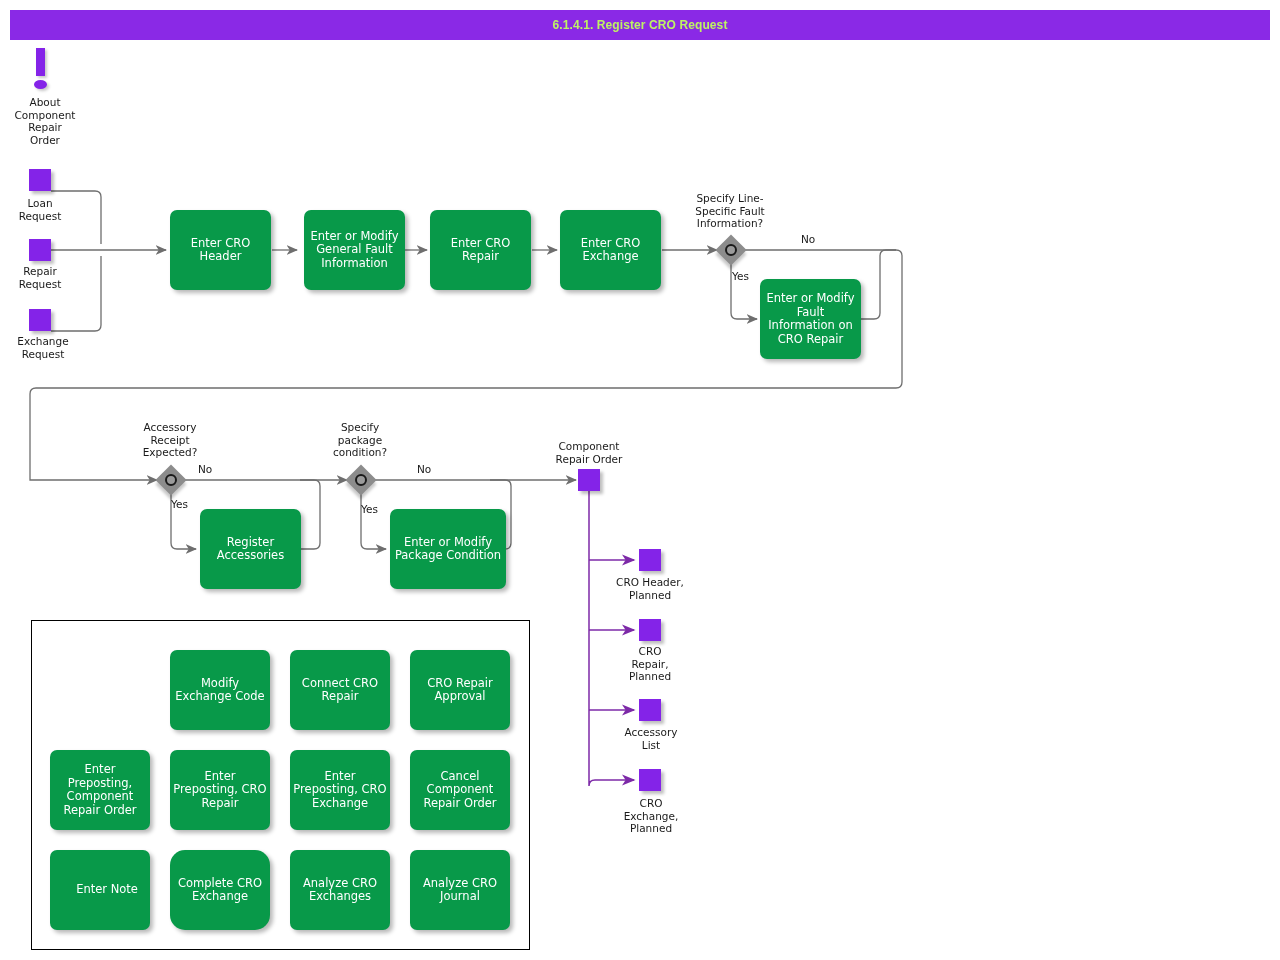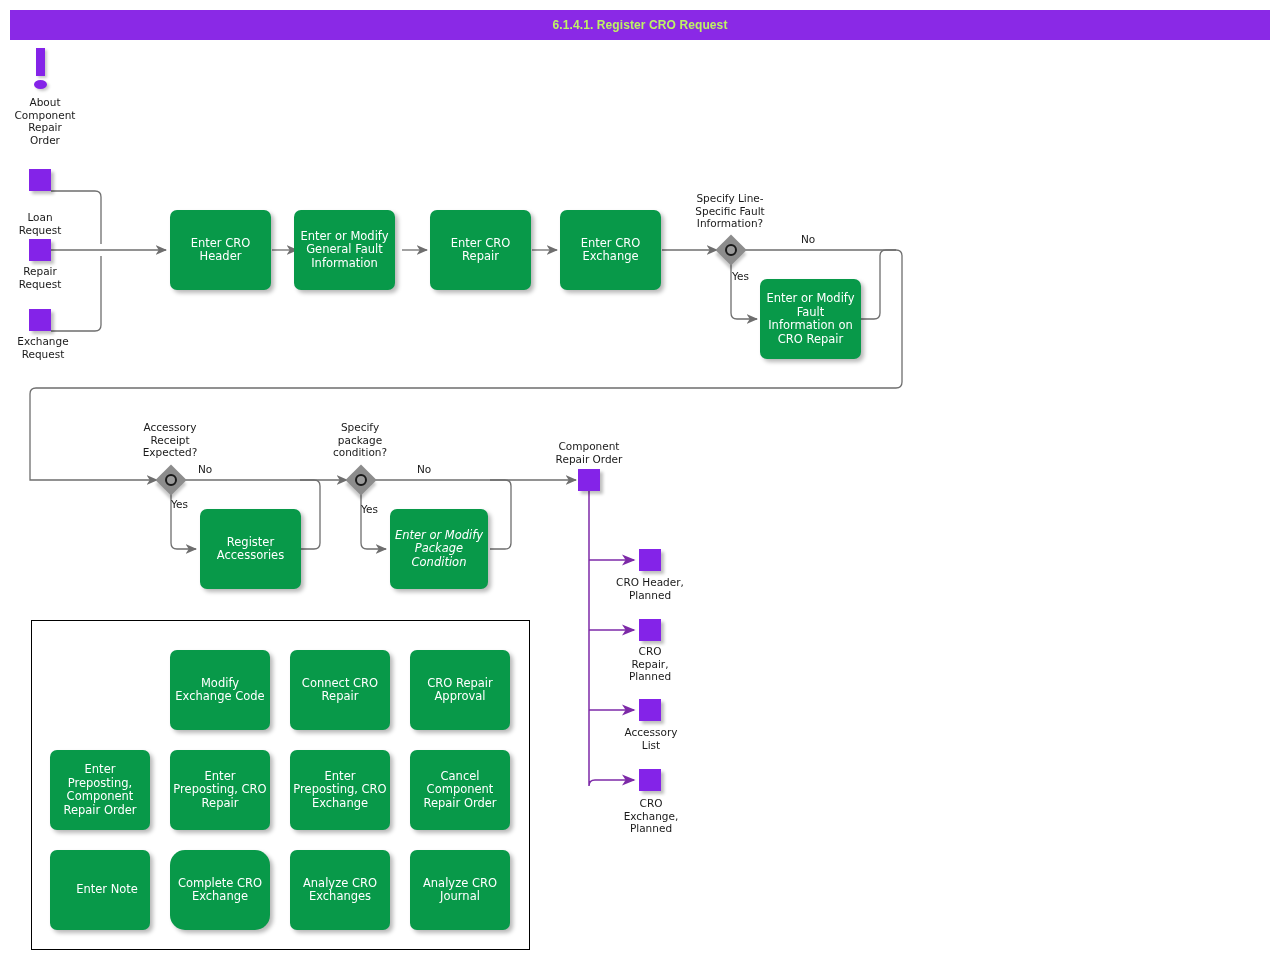--- a/index.html
+++ b/index.html
@@ -110,34 +110,34 @@
   <div class="excl" style="left:30px;top:48px;width:22px;height:42px;">
     <div class="bar"></div>
     <div class="dot"></div>
   </div>
   <div class="nlabel" style="left:0px;top:96px;width:90px;">About
 Component
 Repair
 Order</div>
 
   <div class="sq" style="left:29px;top:169px;"></div>
-  <div class="nlabel" style="left:0px;top:211px;width:80px;">Loan
+  <div class="nlabel" style="left:0px;top:197px;width:80px;">Loan
 Request</div>
 
   <div class="sq" style="left:29px;top:239px;"></div>
   <div class="nlabel" style="left:0px;top:265px;width:80px;">Repair
 Request</div>
 
   <div class="sq" style="left:29px;top:309px;"></div>
   <div class="nlabel" style="left:0px;top:335px;width:86px;">Exchange
 Request</div>
 
   <div class="proc" style="left:170px;top:210px;width:101px;height:80px;">Enter CRO
 Header</div>
-  <div class="proc" style="left:294px;top:210px;width:101px;height:80px;">Enter or Modify
+  <div class="proc" style="left:304px;top:210px;width:101px;height:80px;">Enter or Modify
 General Fault
 Information</div>
   <div class="proc" style="left:430px;top:210px;width:101px;height:80px;">Enter CRO
 Repair</div>
   <div class="proc" style="left:560px;top:210px;width:101px;height:80px;">Enter CRO
 Exchange</div>
 
   <div class="nlabel" style="left:665px;top:192px;width:130px;">Specify Line-
 Specific Fault
 Information?</div>
@@ -165,21 +165,21 @@
 
   <div class="nlabel" style="left:305px;top:421px;width:110px;">Specify
 package
 condition?</div>
   <div class="dia" style="left:347px;top:466px;">
     <div class="d"></div>
     <div class="c"></div>
   </div>
   <div class="elabel" style="left:417px;top:463px;">No</div>
   <div class="elabel" style="left:361px;top:503px;">Yes</div>
-  <div class="proc" style="left:390px;top:509px;width:98px;height:80px;font-style:italic;">Enter or Modify
+  <div class="proc" style="left:390px;top:509px;width:116px;height:80px;">Enter or Modify
 Package
 Condition</div>
 
   <div class="nlabel" style="left:529px;top:440px;width:120px;">Component
 Repair Order</div>
   <div class="sq" style="left:578px;top:469px;"></div>
 
   <div class="sq" style="left:639px;top:549px;"></div>
   <div class="nlabel" style="left:595px;top:576px;width:110px;">CRO Header,
 Planned</div>

